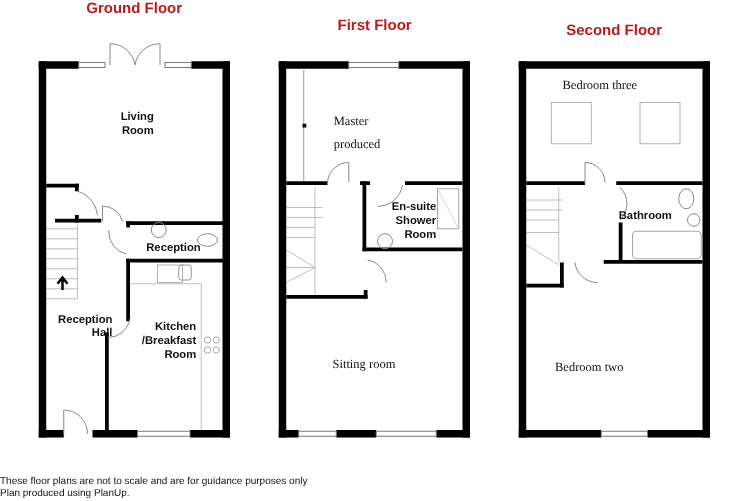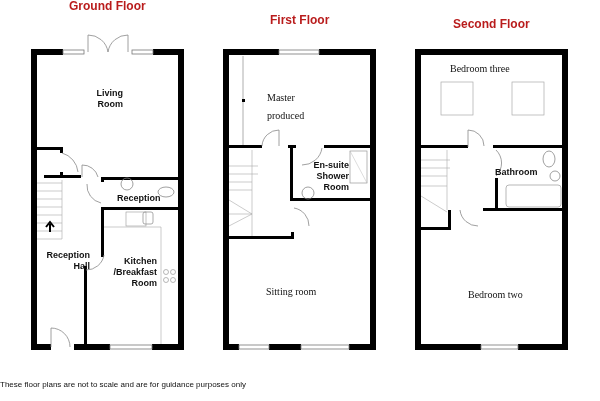--- a/index.html
+++ b/index.html
@@ -188,19 +188,20 @@
 <div class="label-serif" style="left:266px; top:283px;">
   <div>Sitting room</div>
 </div>
 
 <div class="label-serif" style="left:450px; top:60px;">
   <div>Bedroom three</div>
 </div>
 <div class="label-sans" style="left:495px; top:167px;">
   <div>Bathroom</div>
 </div>
-<div class="label-serif" style="left:468px; top:286px;">
+<div class="label-serif" style="left:444px; top:286px;">
   <div>Bedroom two</div>
 </div>
 
 <div class="footer" style="top:380px;">
   <div>These floor plans are not to scale and are for guidance purposes only</div>
+  <div>Plan produced using PlanUp.</div>
 </div>
 
 </body></html>

